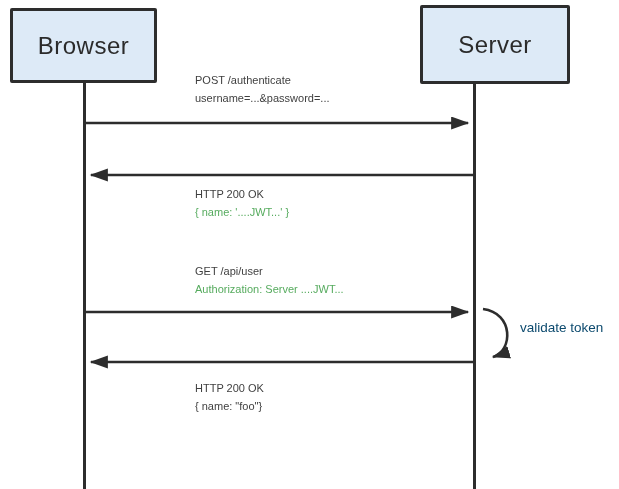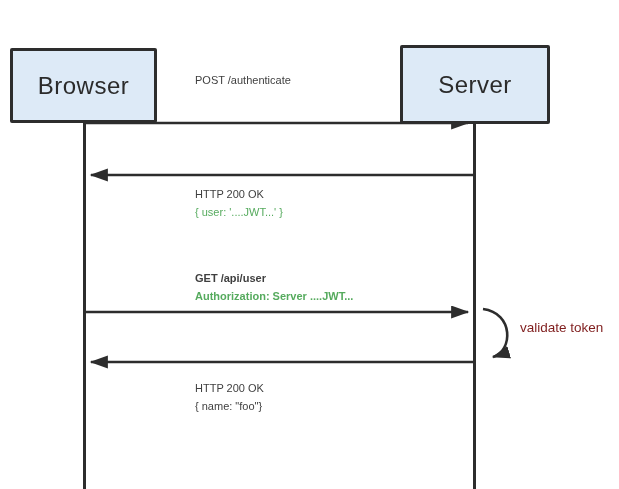--- a/index.html
+++ b/index.html
@@ -20,24 +20,23 @@
     box-sizing: border-box;
     background: #ddeaf7;
     border: 3px solid #2d2d2d;
     border-radius: 2px;
     display: flex;
     align-items: center;
     justify-content: center;
     font-size: 24px;
     color: #2b2b2b;
     letter-spacing: 0.5px;
-    margin-top: 40px;
   }
   .actor-box.browser { left: 10px; top: 8px;  width: 147px; height: 75px; }
-  .actor-box.server  { left: 400px; top: 5px; width: 150px; height: 79px; }
+  .actor-box.server  { left: 420px; top: 5px; width: 150px; height: 79px; }
 
   svg.wires {
     position: absolute;
     left: 0; top: 0;
     width: 619px;
     height: 489px;
   }
 
   .msg {
     position: absolute;
@@ -46,21 +45,21 @@
     color: #3f3f3f;
     white-space: nowrap;
   }
   .msg .green { color: #56ab5e; }
 
   .loop-label {
     position: absolute;
     left: 520px;
     top: 320px;
     font-size: 13.5px;
-    color: #7f1d1d;
+    color: #0c4a6e;
     white-space: nowrap;
   }
   .watermark {
     position: absolute;
     left: 487px;
     top: 456px;
     font-size: 14px;
     color: #b4b4b4;
     white-space: nowrap;
   }
@@ -90,28 +89,29 @@
 
   <div class="actor-box browser">
     <span>Browser</span>
   </div>
   <div class="actor-box server">
     <span>Server</span>
   </div>
 
   <div class="msg" style="left:195px; top:71px;">
     <div>POST /authenticate</div>
+    <div>username=...&amp;password=...</div>
   </div>
 
   <div class="msg" style="left:195px; top:185px;">
     <div>HTTP 200 OK</div>
-    <div class="green">{ user: '....JWT...' }</div>
+    <div class="green">{ name: '....JWT...' }</div>
   </div>
 
-  <div class="msg" style="left:195px; top:269px;font-weight:bold;">
+  <div class="msg" style="left:195px; top:262px;">
     <div>GET /api/user</div>
     <div class="green">Authorization: Server ....JWT...</div>
   </div>
 
   <div class="loop-label">validate token</div>
 
   <div class="msg" style="left:195px; top:379px;">
     <div>HTTP 200 OK</div>
     <div>{ name: "foo"}</div>
   </div>

